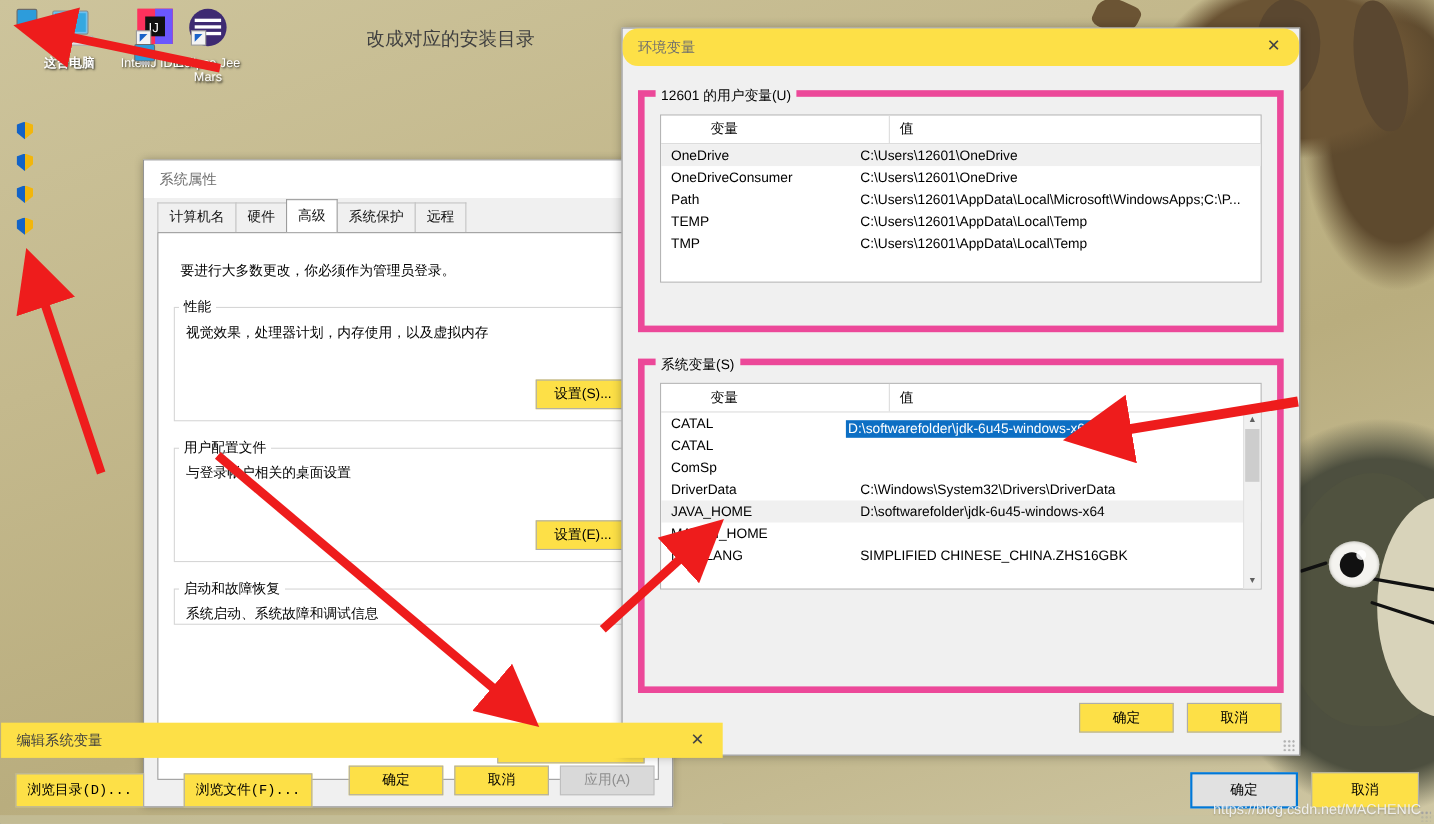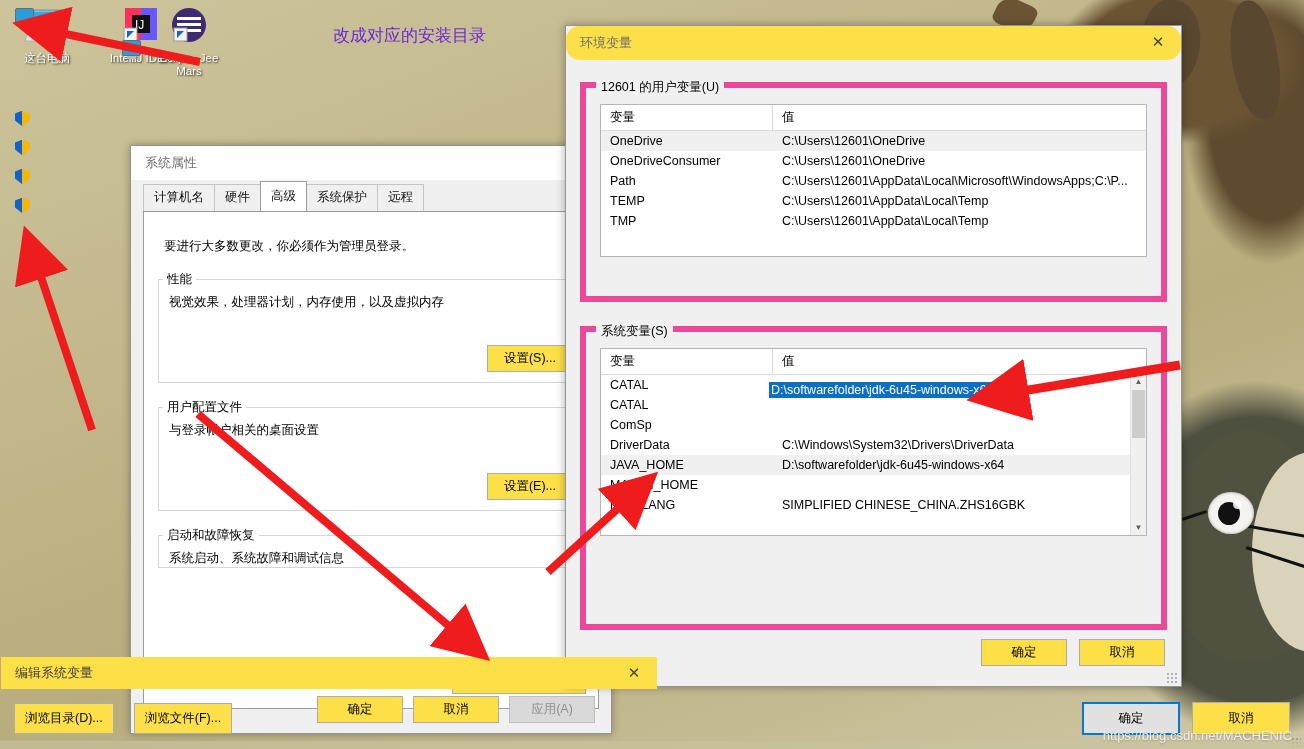--- a/index.html
+++ b/index.html
@@ -93,21 +93,21 @@
 
   
   #envwin{left:565px;top:25px;width:615px;height:660px;background:#f0f0f0;border:1px solid #949494;
      box-shadow:0 0 9px rgba(0,0,0,.32);}
   #envwin .win-title{background:#fde047;border-radius:14px;}
   .envgrp{margin:8px 14px 0;border:6px solid #ec4899;padding:0 0 12px;position:relative;}
   .envgrp > .legend{position:absolute;top:-9px;left:10px;background:#f0f0f0;padding:0 5px;font-size:12.5px;}
   .table{margin:16px 14px 0;border:1px solid #b5b5b5;background:#fff;}
   .thead{display:flex;height:25px;align-items:center;border-bottom:1px solid #dcdcdc;font-size:12.5px;}
   .thead .c1{width:172px;padding-left:9px;box-sizing:border-box;border-right:1px solid #dcdcdc;height:100%;
-     display:flex;align-items:center;}
+     display:flex;align-items:center;margin-left:36px;}
   .thead .c2{padding-left:9px;flex:1;}
   .trow{display:flex;height:20px;align-items:center;font-size:12.5px;}
   .trow.sel{background:#f0f0f0;}
   .trow .c1{width:172px;padding-left:9px;box-sizing:border-box;white-space:nowrap;overflow:hidden;}
   .trow .c2{flex:1;padding-left:9px;white-space:nowrap;overflow:hidden;}
   #usertable .tbody{height:125px;}
   #systable{position:relative;}
   #systable .tbody{height:160px;}
   .scrollbar{position:absolute;right:0;top:25px;bottom:0;width:15px;background:#f0f0f0;border-left:1px solid #e2e2e2;}
   .sb-arrow{height:15px;text-align:center;font-size:8px;line-height:15px;color:#606060;}
@@ -122,24 +122,24 @@
   #editwin{left:634px;top:284px;width:656px;height:177px;background:#f0f0f0;border:1px solid #0078d7;
      box-shadow:0 0 10px rgba(0,0,0,.35);}
   #editwin .win-title{background:#fde047;height:32px;line-height:32px;color:#404040;}
   .fieldrow{display:flex;align-items:center;margin:0 14px 0;height:26px;}
   .fieldrow .lbl{width:104px;font-size:12.5px;}
   .fieldrow input{flex:1;height:23px;border:1px solid #cfcfcf;background:#fff;font-size:12.5px;
      padding:0 4px;font-family:inherit;box-sizing:border-box;outline:none;color:#000;}
   .sel-text{position:absolute;left:769px;top:382px;background:#0d6fc4;color:#fff;font-size:12.5px;
      padding:1px 2px;white-space:nowrap;}
   #editbtns{position:absolute;left:14px;right:14px;bottom:14px;display:flex;align-items:center;}
-  #editbtns .left{display:flex;gap:20px;}
+  #editbtns .left{display:flex;gap:36px;font-family:Liberation Mono, monospace;}
   #editbtns .right{margin-left:auto;display:flex;gap:12px;}
   #editbtns .btn{min-width:98px;padding:6px 10px;}
-  #edit-note{position:absolute;left:333px;top:24px;color:#6d28d9;font-size:17px;white-space:nowrap;
+  #edit-note{position:absolute;left:333px;top:24px;color:#404040;font-size:17px;white-space:nowrap;
      font-family:"DejaVu Sans",sans-serif;}
   .editresize{position:absolute;right:3px;bottom:2px;width:10px;height:10px;
      background-image:radial-gradient(#9f9f9f 1px,transparent 1.2px);background-size:4px 4px;}
 
   
   svg.arrow{position:absolute;overflow:visible;pointer-events:none;}
 
   
   #taskbar{position:absolute;left:0;right:0;bottom:0;height:8px;background:rgba(200,195,160,.6);}
   #watermark{position:absolute;right:12px;bottom:6px;color:#f2f2f2;font-size:13px;opacity:.92;
@@ -156,21 +156,21 @@
   <div id="totoro-body"></div>
   <div id="totoro-belly"></div>
   <div class="whisker" style="left:1244px;top:524px;width:78px;transform:rotate(10deg);"></div>
   <div class="whisker" style="left:1246px;top:546px;width:74px;transform:rotate(18deg);"></div>
   <div class="whisker" style="left:1182px;top:518px;width:26px;transform:rotate(-18deg);"></div>
   <div id="totoro-eye"></div>
   <div id="totoro-pupil"></div>
   <div id="totoro-glint"></div>
 </div>
 
-<div class="desk-icon" style="left:4px;top:6px;">
+<div class="desk-icon" style="left:20px;top:6px;font-weight:bold;">
   <span class="glyph">
     <svg width="48" height="42" viewBox="0 0 48 42">
       <rect x="9" y="4" width="32" height="21" rx="1.5" fill="#6ec0ef" stroke="#8a8a8a"></rect>
       <rect x="11" y="6" width="28" height="17" fill="#35a8e0"></rect>
       <polygon points="5,27 45,27 48,35 2,35" fill="#e6e6e6" stroke="#b0b0b0"></polygon>
       <rect x="8" y="29" width="34" height="1.6" fill="#c9c9c9"></rect>
       <rect x="8" y="31.6" width="34" height="1.6" fill="#c9c9c9"></rect>
     </svg>
   </span>
   <span>这台电脑</span>

